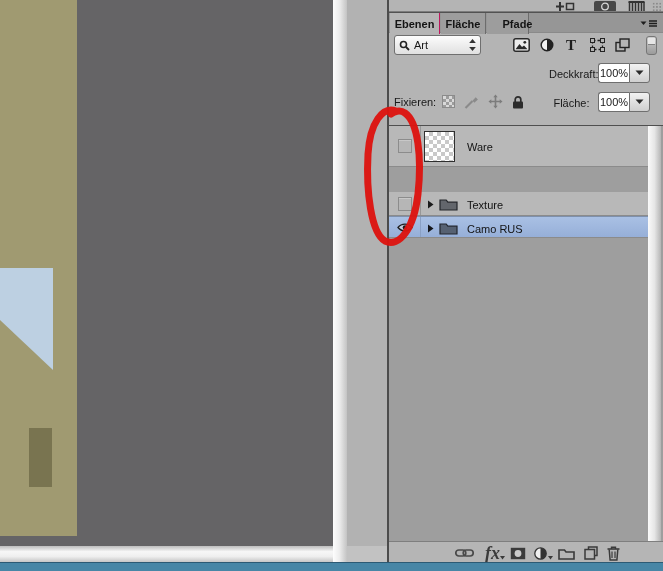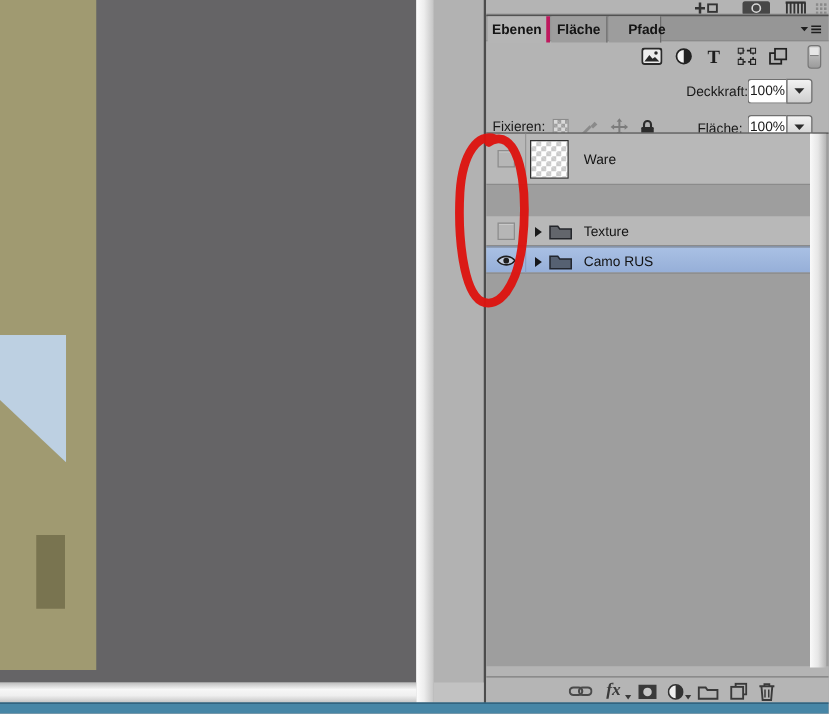--- a/index.html
+++ b/index.html
@@ -29,21 +29,21 @@
   .panel { position:absolute; left:389px; top:0; width:274px; height:563px; background:#b4b4b4; }
 
   .top-strip { position:absolute; left:0; top:0; width:274px; height:12px; background:#b4b4b4; border-bottom:1px solid #7c7c7c; overflow:hidden; }
   .top-strip .ticon { position:absolute; top:1px; }
   .grip-dots { position:absolute; left:263px; top:2px; width:10px; height:10px;
                background-image:radial-gradient(#8a8a8a 1px, transparent 1.3px); background-size:3.3px 3.3px; }
 
   .tabbar { position:absolute; left:0; top:12px; width:274px; height:21px; background:#969696; border-top:1px solid #525252; border-bottom:1px solid #8a8a8a; }
   .tab { position:absolute; top:0; height:21px; display:flex; align-items:center; justify-content:center;
          font-weight:bold; font-size:11px; color:#141414; }
-  .tab.active { background:#b5b5b5; border-right:3px solid #be185d; }
+  .tab.active { background:#b5b5b5; border-right:1px solid #be185d; }
   .tab.inactive { background:#9d9d9d; border-right:1px solid #6c6c6c; }
   .panel-menu { position:absolute; right:6px; top:6px; }
 
   .combo { position:absolute; height:20px; background:linear-gradient(#fcfcfc,#e0e0e0); border:1px solid #6f6f6f;
            border-radius:3px; display:flex; align-items:center; padding:0 4px; gap:4px; }
   .combo .lbl { flex:1; color:#161616; }
   .valcombo { position:absolute; height:20px; display:flex; }
   .valcombo .val { width:31px; height:20px; background:#fff; border:1px solid #6f6f6f; border-right:none;
                    border-radius:3px 0 0 3px; display:flex; align-items:center; justify-content:center; }
   .valcombo .arrow { width:21px; height:20px; background:linear-gradient(#f2f2f2,#cfcfcf); border:1px solid #6f6f6f;
@@ -55,41 +55,41 @@
         background-color:#d9d9d9;
         background-image:linear-gradient(45deg,#9d9d9d 25%,transparent 25%,transparent 75%,#9d9d9d 75%),
                          linear-gradient(45deg,#9d9d9d 25%,transparent 25%,transparent 75%,#9d9d9d 75%);
         background-size:6px 6px; background-position:0 0,3px 3px; }
 
   .toggle { position:absolute; width:11px; height:19px; background:linear-gradient(#cdcdcd,#9b9b9b);
             border:1px solid #767676; border-radius:3px; }
   .toggle .handle { position:absolute; left:1px; top:1px; width:7px; height:7px; background:#e6e6e6; border-bottom:1px solid #828282; }
 
   
-  .layerlist { position:absolute; left:0; top:106px; width:274px; height:427px; background:#9e9e9e; border-top:1px solid #4f4f4f; }
+  .layerlist { position:absolute; left:0; top:125px; width:274px; height:427px; background:#9e9e9e; border-top:1px solid #4f4f4f; }
   .lrow { position:absolute; left:0; width:261px; background:#b8b8b8; border-bottom:1px solid #8b8b8b; }
   .lrow.selected { background:linear-gradient(#a9c0e4,#96afd8); }
   .viscell { position:absolute; left:0; top:0; bottom:0; width:32px; border-right:1px solid #979797;
              display:flex; align-items:center; justify-content:center; }
   .visbox { width:14px; height:14px; background:#b6b6b6; border:1px solid #8c8c8c; box-shadow:inset 0 1px 0 #c8c8c8; }
   .thumb { position:absolute; left:35px; top:5px; width:31px; height:31px; border:1px solid #2f2f2f;
         background-color:#fff;
         background-image:linear-gradient(45deg,#c9c9c9 25%,transparent 25%,transparent 75%,#c9c9c9 75%),
                          linear-gradient(45deg,#c9c9c9 25%,transparent 25%,transparent 75%,#c9c9c9 75%);
         background-size:8px 8px; background-position:0 0,4px 4px; }
   .lname { position:absolute; left:78px; color:#131313; }
   .tri { position:absolute; left:38px; }
   .fold { position:absolute; left:50px; }
   .list-scroll { position:absolute; left:259px; top:0; width:13px; height:427px;
                  background:linear-gradient(90deg,#fafafa 0%,#e6e6e6 50%,#b5b5b5 100%); }
 
   
   .btoolbar { position:absolute; left:0; top:541px; width:274px; height:22px; background:#b5b5b5; border-top:1px solid #7e7e7e; }
   .btoolbar .bicon { position:absolute; top:3px; }
-  .fxtext { font-family:"Liberation Serif", serif; font-style:italic; font-weight:bold; font-size:14px; color:#3a3a3a; line-height:14px; }
+  .fxtext { font-family:"Liberation Serif", serif; font-style:italic; font-weight:bold; font-size:18px; color:#3a3a3a; line-height:14px; }
 
   
   .annotation { position:absolute; left:356px; top:94px; width:84px; height:164px; z-index:10; pointer-events:none; }
 </style>
 </head>
 <body>
 
 <div id="stage">
 
   <div class="canvas-bg">
@@ -131,20 +131,31 @@
       </div>
       <div class="tab inactive" style="left:98px; width:42px;padding-left:20px;">
         <span>Pfade</span>
       </div>
       <svg class="panel-menu" width="17" height="9">
         <path d="M0.5,2.5 L3.5,6 L6.5,2.5 Z" fill="#1e1e1e"></path>
         <path d="M9,2 h8 M9,4.5 h8 M9,7 h8" stroke="#1e1e1e" stroke-width="1.3"></path>
       </svg>
     </div>
 
+    <div class="combo" style="left:5px; top:35px; width:87px;">
+      <svg width="11" height="11">
+        <circle cx="4.5" cy="4.5" r="3" fill="none" stroke="#222" stroke-width="1.6"></circle>
+        <line x1="7" y1="7" x2="10" y2="10" stroke="#222" stroke-width="1.8"></line>
+      </svg>
+      <span class="lbl">Art</span>
+      <svg width="7" height="12">
+        <path d="M3.5,0 L6.8,4 H0.2 Z" fill="#333"></path>
+          <path d="M3.5,12 L0.2,8 H6.8 Z" fill="#333"></path>
+      </svg>
+    </div>
     <svg style="position:absolute; left:124px; top:38px;" width="17" height="14">
       <rect x="0.8" y="0.8" width="15.4" height="12.4" rx="2" fill="#ededed" stroke="#2a2a2a" stroke-width="1.5"></rect>
       <path d="M2.5,11.2 L6.5,6 L9,9 L11,7.5 L14.5,11.2 Z" fill="#2a2a2a"></path>
       <circle cx="11.8" cy="4.3" r="1.4" fill="#2a2a2a"></circle>
     </svg>
     <svg style="position:absolute; left:151px; top:38px;" width="14" height="14">
       <circle cx="7" cy="7" r="5.8" fill="#f2f2f2" stroke="#222" stroke-width="1.4"></circle>
       <path d="M7,1.2 A5.8,5.8 0 0 1 7,12.8 Z" fill="#222"></path>
     </svg>
     <svg style="position:absolute; left:176px; top:37px;" width="13" height="15">
@@ -184,21 +195,21 @@
       </svg>
       <svg width="15" height="15">
         <path d="M7.5,3 V12 M3,7.5 H12" stroke="#7c7c7c" stroke-width="1.6"></path>
         <path d="M7.5,0.5 L5.3,3.3 H9.7 Z M7.5,14.5 L5.3,11.7 H9.7 Z M0.5,7.5 L3.3,5.3 V9.7 Z M14.5,7.5 L11.7,5.3 V9.7 Z" fill="#7c7c7c"></path>
       </svg>
       <svg width="12" height="14">
         <path d="M3.2,7 V4.6 a2.8,2.8 0 0 1 5.6,0 V7" fill="none" stroke="#2c2c2c" stroke-width="1.7"></path>
         <rect x="1" y="6.5" width="10" height="7" rx="1" fill="#2c2c2c"></rect>
       </svg>
     </div>
-    <div class="rowlabel" style="left:160px; top:97px; width:45px; text-align:right;">Fläche:</div>
+    <div class="rowlabel" style="left:160px; top:97px; width:45px; text-align:center;">Fläche:</div>
     <div class="valcombo" style="left:209px; top:92px;">
       <div class="val">100%</div>
       <div class="arrow">
         <svg width="9" height="6">
             <path d="M0.5,0.5 L4.5,5 L8.5,0.5 Z" fill="#2b2b2b"></path>
           </svg>
       </div>
     </div>
 
     <div class="layerlist">

